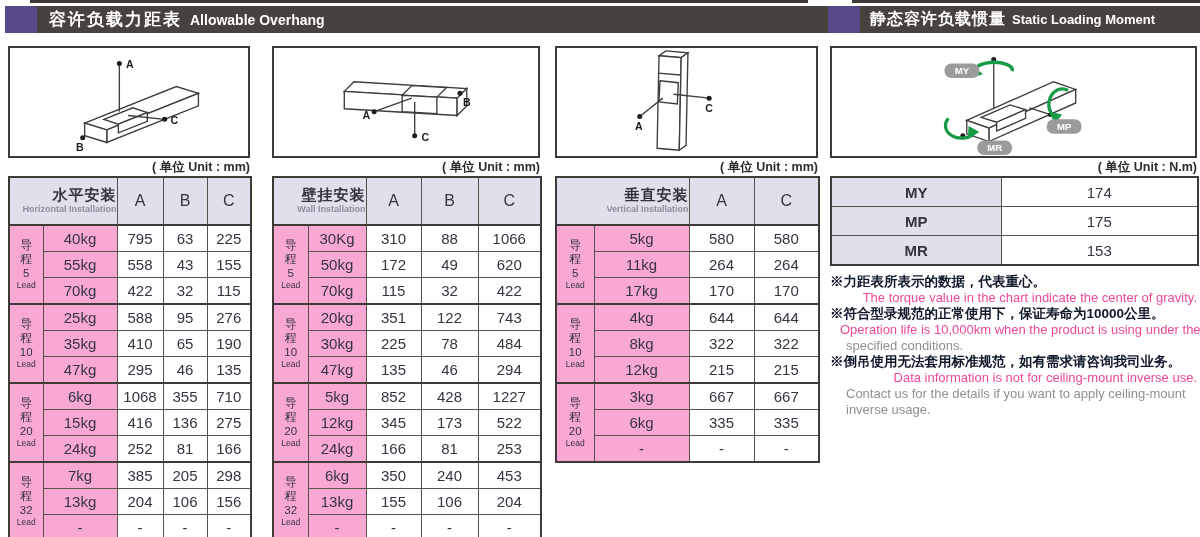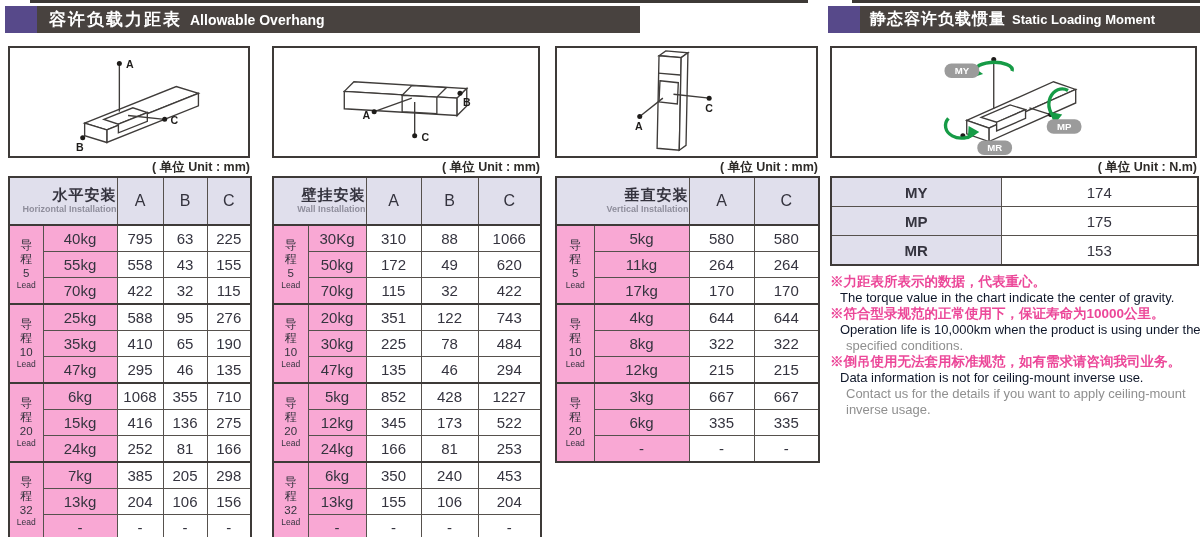--- a/index.html
+++ b/index.html
@@ -2,21 +2,21 @@
 <html><head>
 <meta charset="utf-8">
 <style>
   html,body{margin:0;padding:0;}
   body{width:1200px;height:537px;position:relative;overflow:hidden;background:#ffffff;
        font-family:"Liberation Sans",sans-serif;}
   .topline{position:absolute;top:0;height:3px;background:#3d3936;}
   #topline-l{left:30px;width:778px;}
   #topline-r{left:852px;width:348px;}
   .hbar{position:absolute;top:6px;height:27px;background:#48423f;color:#fff;display:flex;align-items:center;}
-  #hbar-l{left:5px;width:635px;}
+  #hbar-l{left:5px;width:823px;}
   #hbar-r{left:828px;width:400px;}
   .hsq{width:32px;height:27px;background:#57498a;flex:none;}
   .hzh{font-weight:bold;font-size:17px;margin-left:12px;letter-spacing:2px;white-space:nowrap;}
   .hen{font-weight:bold;font-size:14px;margin-left:8px;white-space:nowrap;}
   #hbar-r .hzh{font-size:16px;margin-left:10px;letter-spacing:1px;}
   #hbar-r .hen{font-size:13px;margin-left:6px;}
 
   .sec{position:absolute;top:46px;}
   #sec-h{left:8px;width:242px;}
   #sec-w{left:272px;width:268px;}
@@ -36,22 +36,22 @@
   .abc{font-size:16px;color:#34333e;font-weight:normal;}
   tbody.grp tr:first-child td{border-top:2px solid #3e3a38;}
   .lz{display:block;width:15px;margin:0 auto;font-size:12px;line-height:1.15;word-break:break-all;color:#34333e;}
   .ln{display:block;font-size:11.5px;line-height:1.1;color:#34333e;}
   .le{display:block;font-size:8.5px;color:#34333e;line-height:1.2;}
 
   .mtab td{height:28px;font-size:15px;}
   .mlab{background:#e0dfec;font-weight:bold;}
 
   .notes{margin-top:8px;}
-  .note-zh{color:#ec4899;font-size:13.5px;font-weight:bold;line-height:16px;white-space:nowrap;}
-  .note-en{color:#0f172a;font-size:13px;line-height:16px;padding-left:10px;white-space:nowrap;}
+  .note-zh{color:#0f172a;font-size:13.5px;font-weight:bold;line-height:16px;white-space:nowrap;}
+  .note-en{color:#ec4899;font-size:13px;line-height:16px;padding-left:10px;white-space:nowrap;text-align:right;}
   .note-en2{color:#8f8f8f;font-size:13px;line-height:16px;padding-left:16px;white-space:nowrap;}
 
   .ln-art{stroke:#3f3c3a;stroke-width:1.4;fill:none;}
   .fc-art{stroke:#3f3c3a;stroke-width:1.4;fill:#ffffff;}
   .dot{fill:#1e1c1a;}
   .plbl{font-size:11px;font-weight:bold;fill:#1e1c1a;}
   .garc{stroke:#169b46;stroke-width:3.5;fill:none;}
   .ghead{fill:#169b46;}
   .badge{fill:#9b9b9b;}
   .btxt{font-size:10px;font-weight:bold;fill:#ffffff;text-anchor:middle;}

